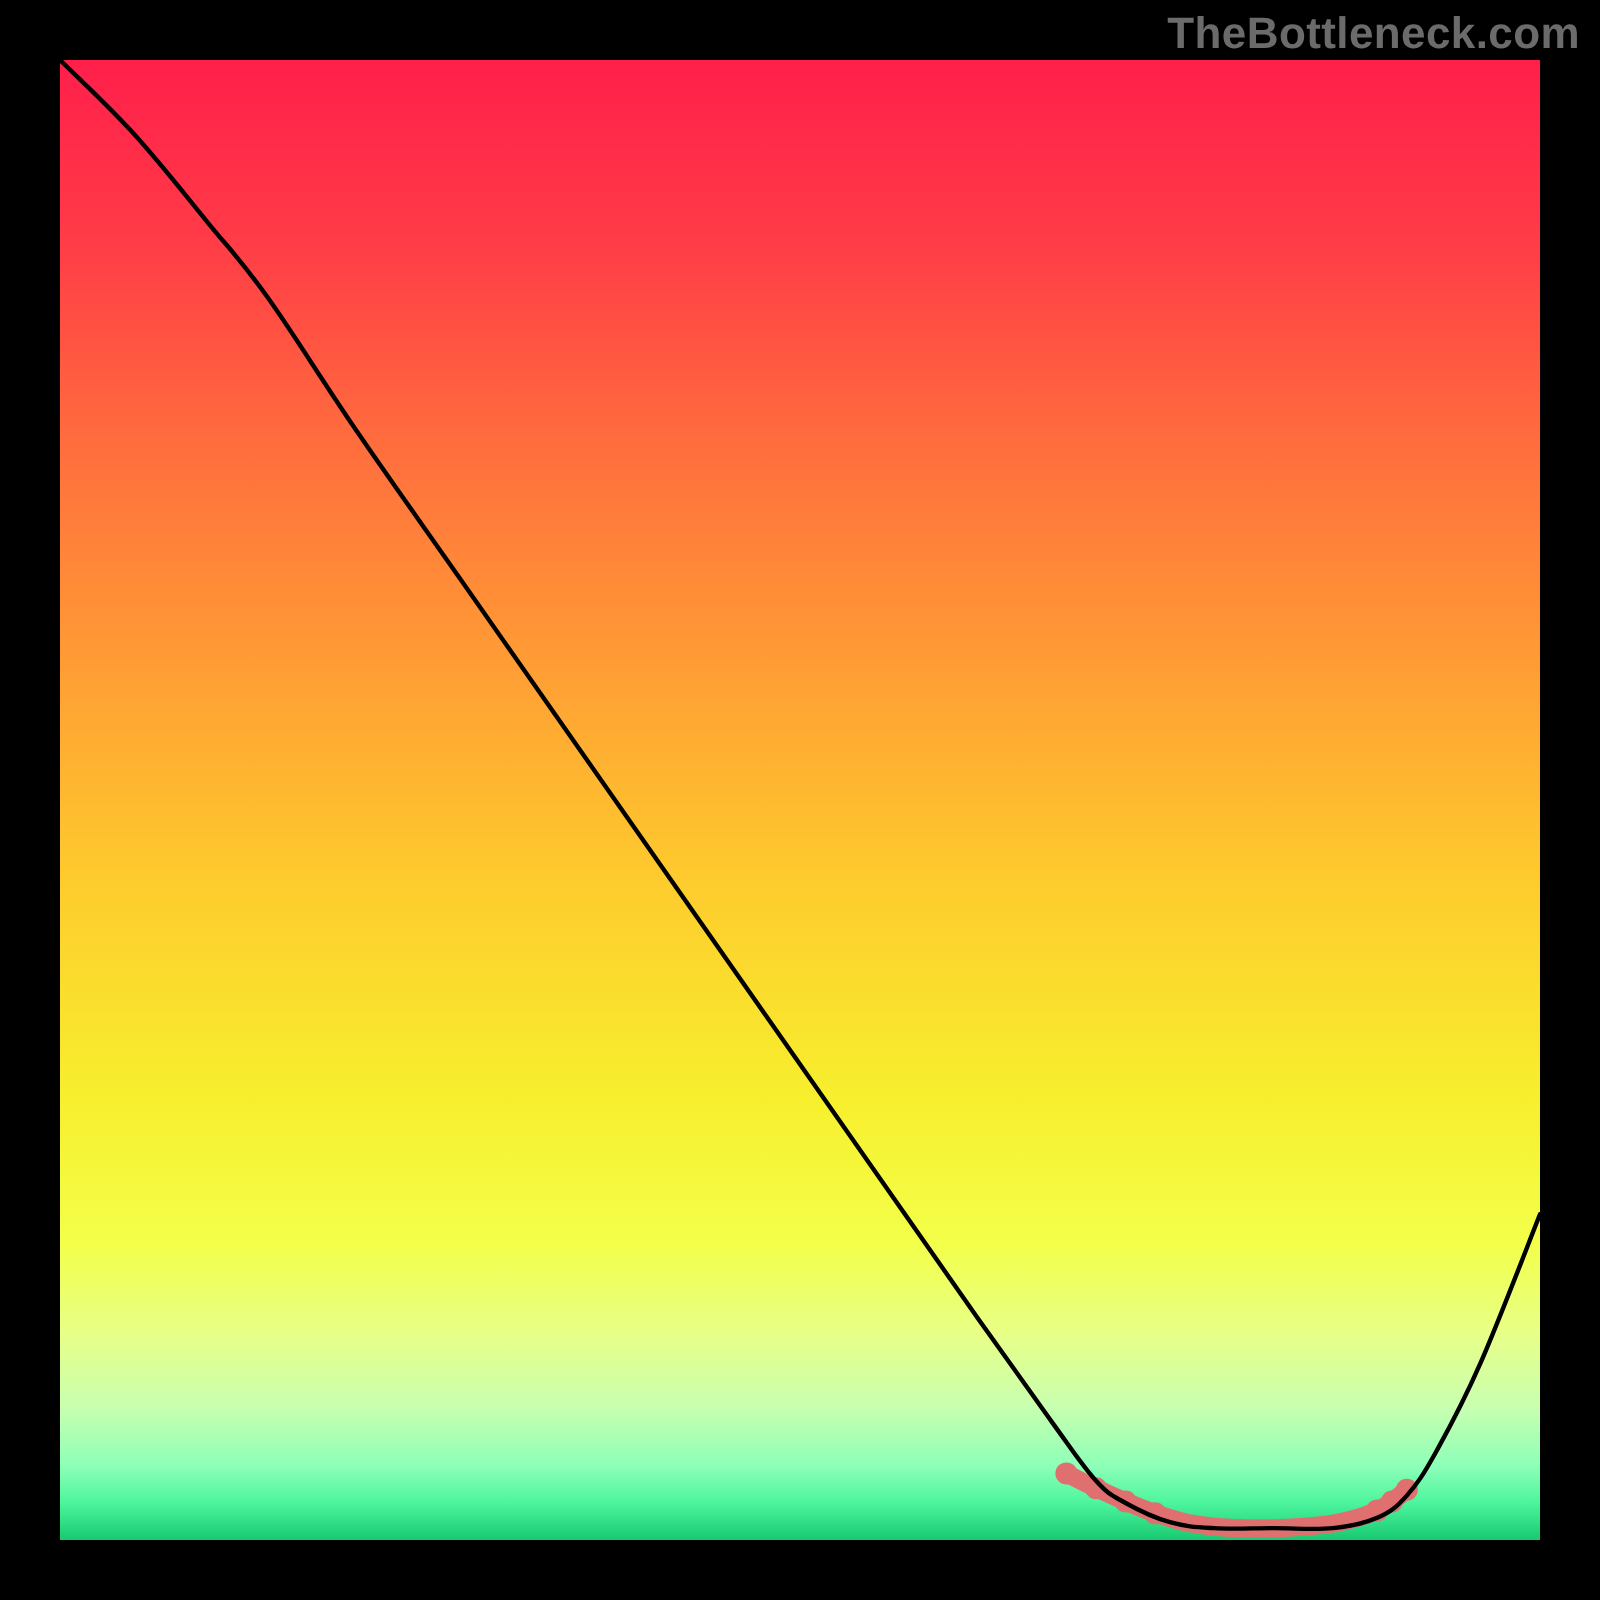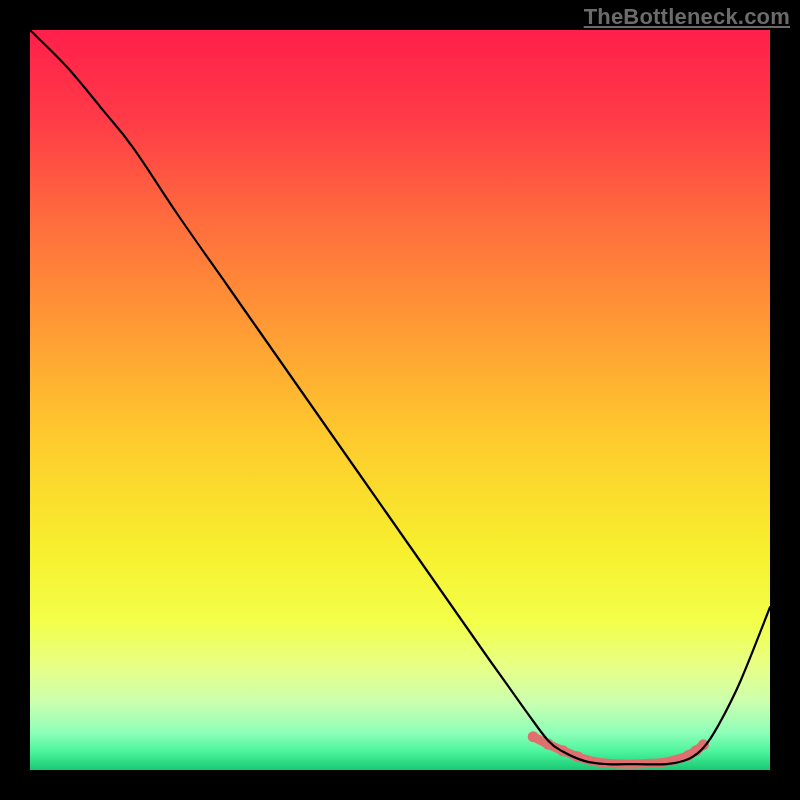--- a/index.html
+++ b/index.html
@@ -19,21 +19,20 @@
   }
   .watermark {
     position: absolute;
     top: 4px;
     right: 10px;
     color: #6b6b6b;
     font-size: 22px;
     font-weight: 600;
     letter-spacing: 0.2px;
     z-index: 5;
-    text-decoration: underline;
   }
   svg.plot {
     position: absolute;
     left: 0;
     top: 0;
     width: 800px;
     height: 800px;
   }
 </style>
 </head>

